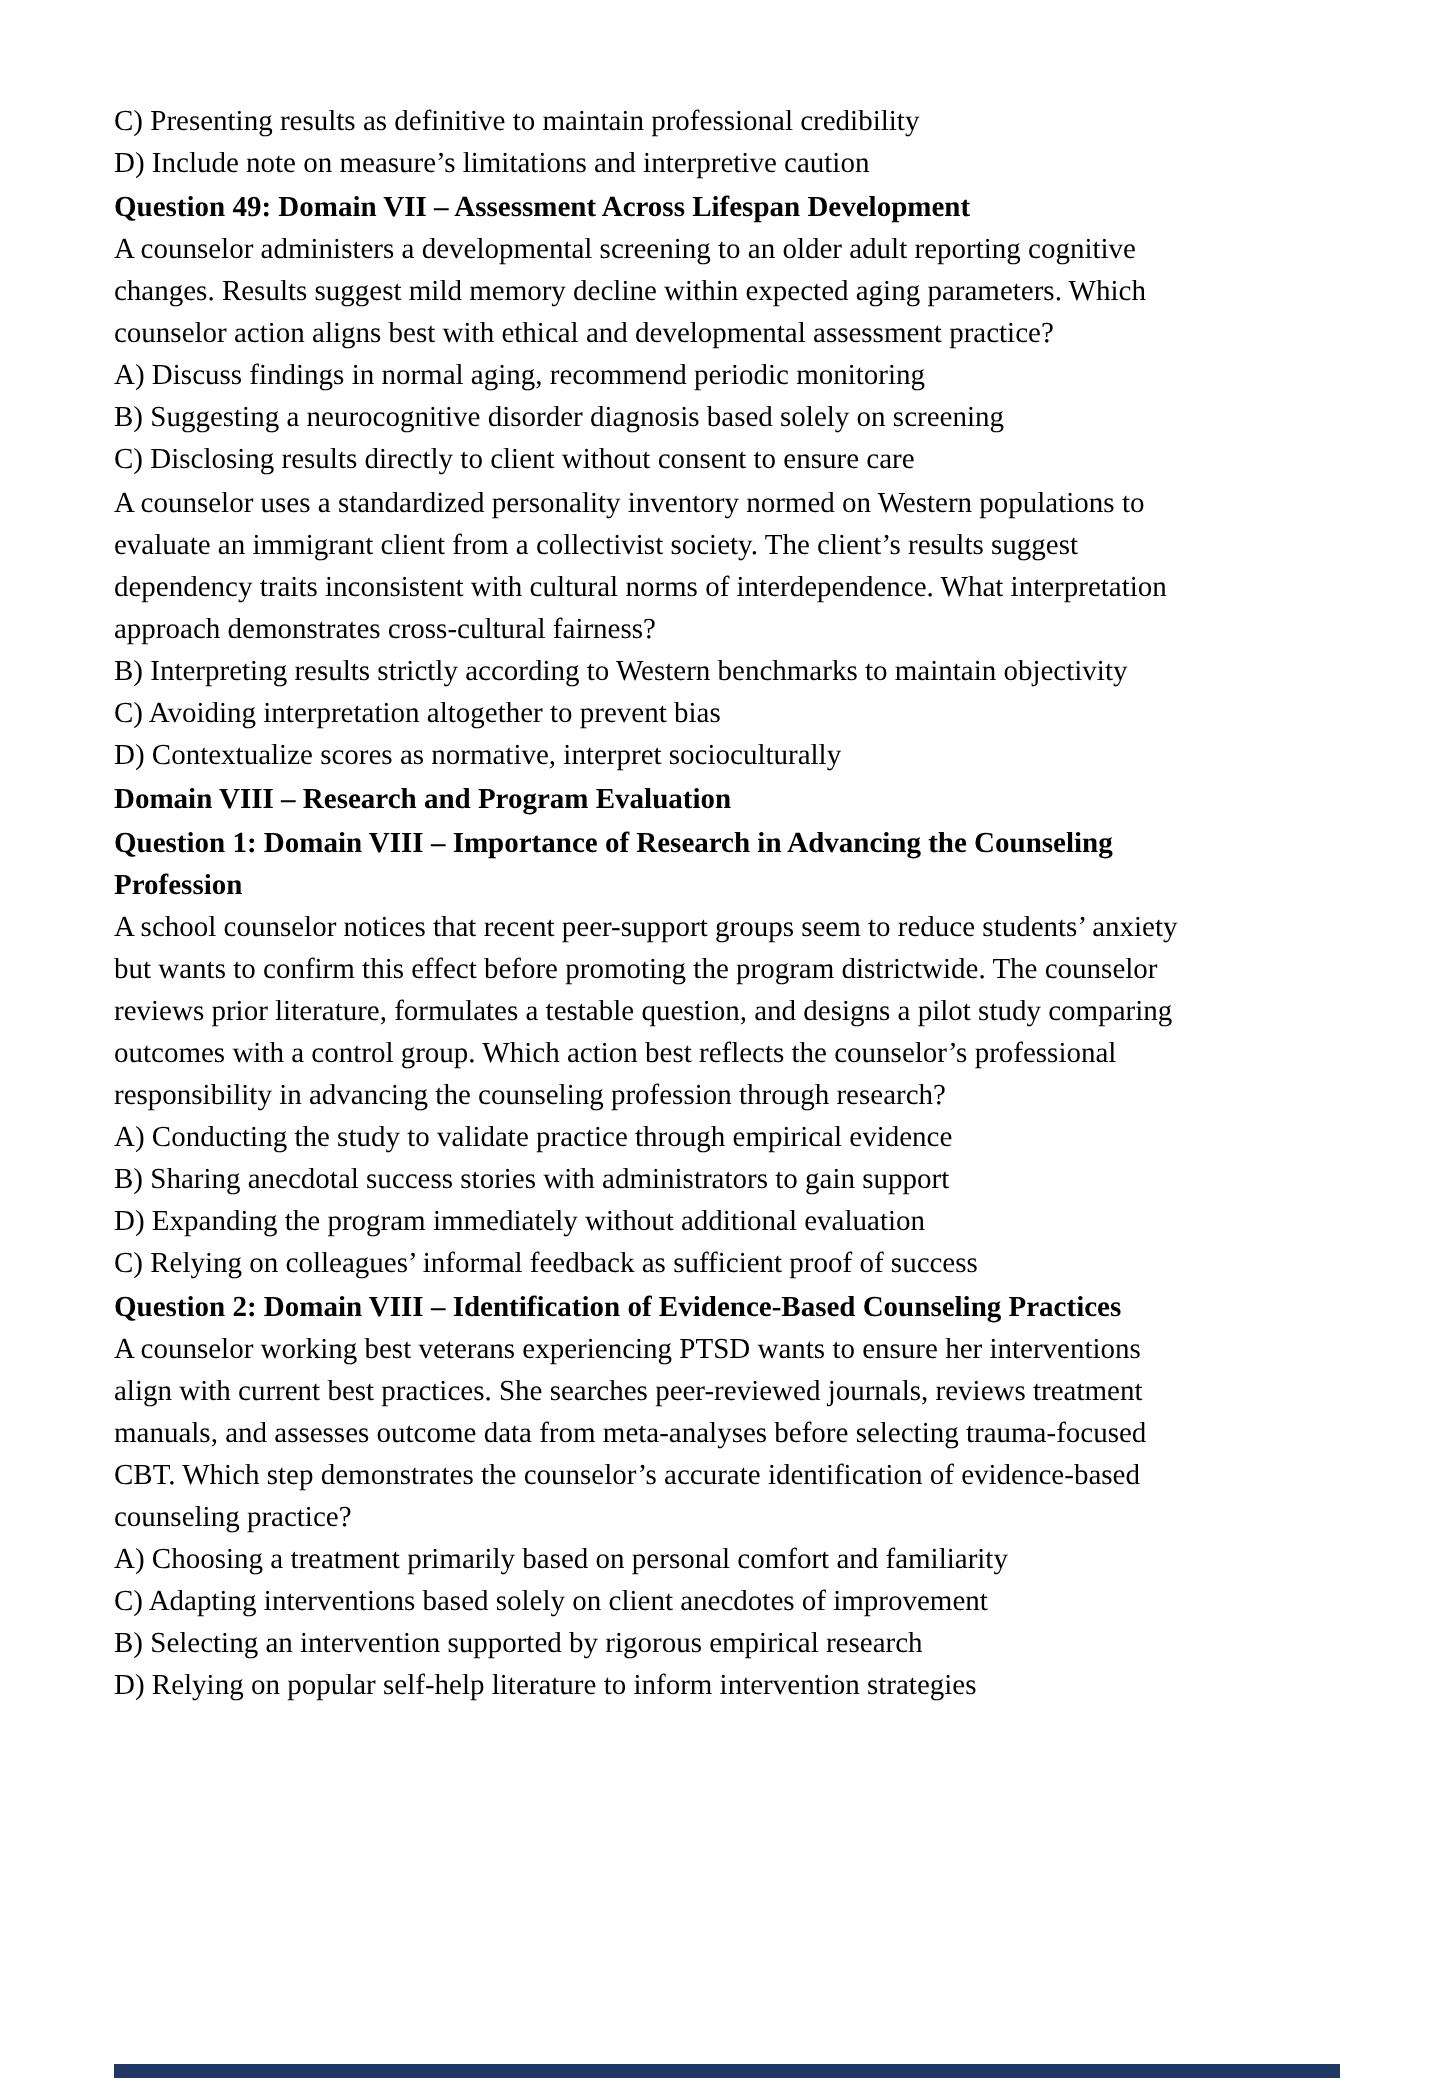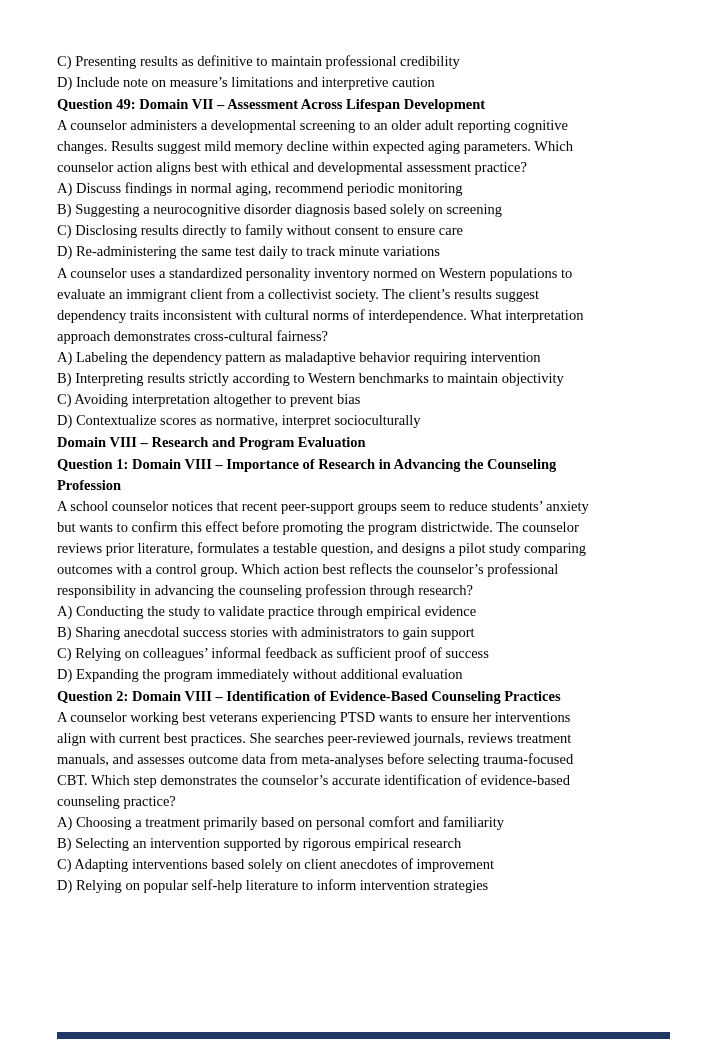--- a/index.html
+++ b/index.html
@@ -52,56 +52,54 @@
         <div class="line">C) Presenting results as definitive to maintain professional credibility</div>
         <div class="line">D) Include note on measure’s limitations and interpretive caution</div>
       </section>
       <section class="block">
         <div class="line hline">Question 49: Domain VII – Assessment Across Lifespan Development</div>
         <div class="line">A counselor administers a developmental screening to an older adult reporting cognitive</div>
         <div class="line">changes. Results suggest mild memory decline within expected aging parameters. Which</div>
         <div class="line">counselor action aligns best with ethical and developmental assessment practice?</div>
         <div class="line">A) Discuss findings in normal aging, recommend periodic monitoring</div>
         <div class="line">B) Suggesting a neurocognitive disorder diagnosis based solely on screening</div>
-        <div class="line">C) Disclosing results directly to family without consent to ensure care</div>
-        <div class="line">D) Re-administering the same test daily to track minute variations</div>
+        <div class="line">C) Disclosing results directly to client without consent to ensure care</div>
       </section>
       <section class="block">
         <div class="line">A counselor uses a standardized personality inventory normed on Western populations to</div>
         <div class="line">evaluate an immigrant client from a collectivist society. The client’s results suggest</div>
         <div class="line">dependency traits inconsistent with cultural norms of interdependence. What interpretation</div>
         <div class="line">approach demonstrates cross-cultural fairness?</div>
-        <div class="line">A) Labeling the dependency pattern as maladaptive behavior requiring intervention</div>
         <div class="line">B) Interpreting results strictly according to Western benchmarks to maintain objectivity</div>
         <div class="line">C) Avoiding interpretation altogether to prevent bias</div>
         <div class="line">D) Contextualize scores as normative, interpret socioculturally</div>
       </section>
       <section class="block">
         <div class="line hline">Domain VIII – Research and Program Evaluation</div>
       </section>
       <section class="block">
         <div class="line hline">Question 1: Domain VIII – Importance of Research in Advancing the Counseling</div>
         <div class="line hline">Profession</div>
         <div class="line">A school counselor notices that recent peer-support groups seem to reduce students’ anxiety</div>
         <div class="line">but wants to confirm this effect before promoting the program districtwide. The counselor</div>
         <div class="line">reviews prior literature, formulates a testable question, and designs a pilot study comparing</div>
         <div class="line">outcomes with a control group. Which action best reflects the counselor’s professional</div>
         <div class="line">responsibility in advancing the counseling profession through research?</div>
         <div class="line">A) Conducting the study to validate practice through empirical evidence</div>
         <div class="line">B) Sharing anecdotal success stories with administrators to gain support</div>
+        <div class="line">D) Expanding the program immediately without additional evaluation</div>
         <div class="line">C) Relying on colleagues’ informal feedback as sufficient proof of success</div>
-        <div class="line">D) Expanding the program immediately without additional evaluation</div>
       </section>
       <section class="block">
         <div class="line hline">Question 2: Domain VIII – Identification of Evidence-Based Counseling Practices</div>
         <div class="line">A counselor working best veterans experiencing PTSD wants to ensure her interventions</div>
         <div class="line">align with current best practices. She searches peer-reviewed journals, reviews treatment</div>
         <div class="line">manuals, and assesses outcome data from meta-analyses before selecting trauma-focused</div>
         <div class="line">CBT. Which step demonstrates the counselor’s accurate identification of evidence-based</div>
         <div class="line">counseling practice?</div>
         <div class="line">A) Choosing a treatment primarily based on personal comfort and familiarity</div>
+        <div class="line">C) Adapting interventions based solely on client anecdotes of improvement</div>
         <div class="line">B) Selecting an intervention supported by rigorous empirical research</div>
-        <div class="line">C) Adapting interventions based solely on client anecdotes of improvement</div>
         <div class="line">D) Relying on popular self-help literature to inform intervention strategies</div>
       </section>
     </div>
   <div class="footer-rule" style="background: rgb(31, 56, 100);"></div>
 </div>
 
 </body></html>

